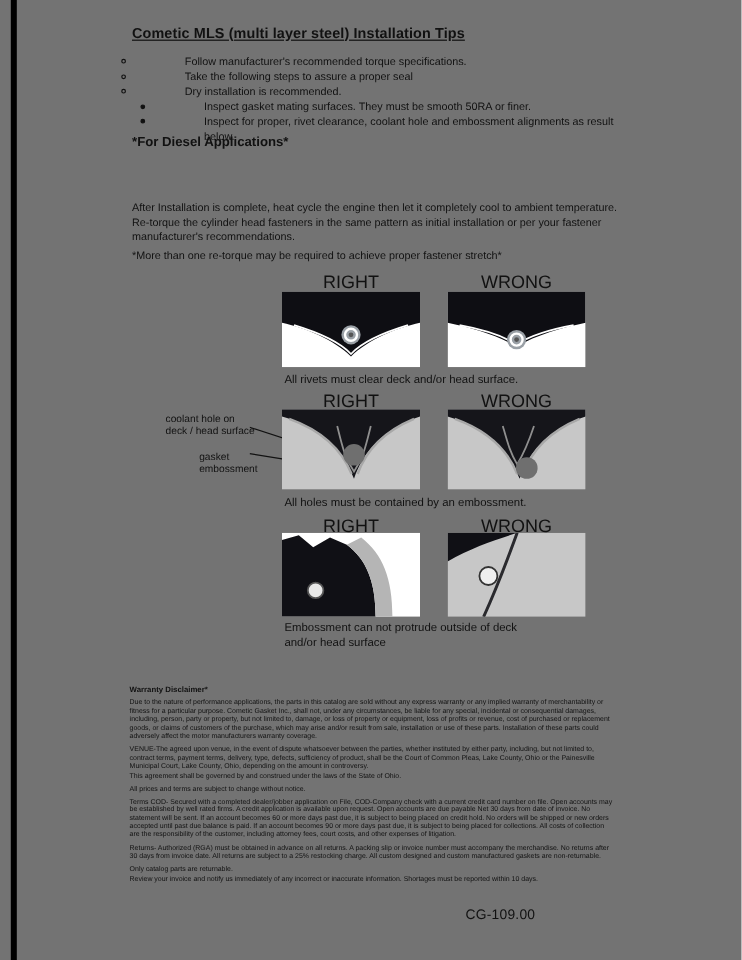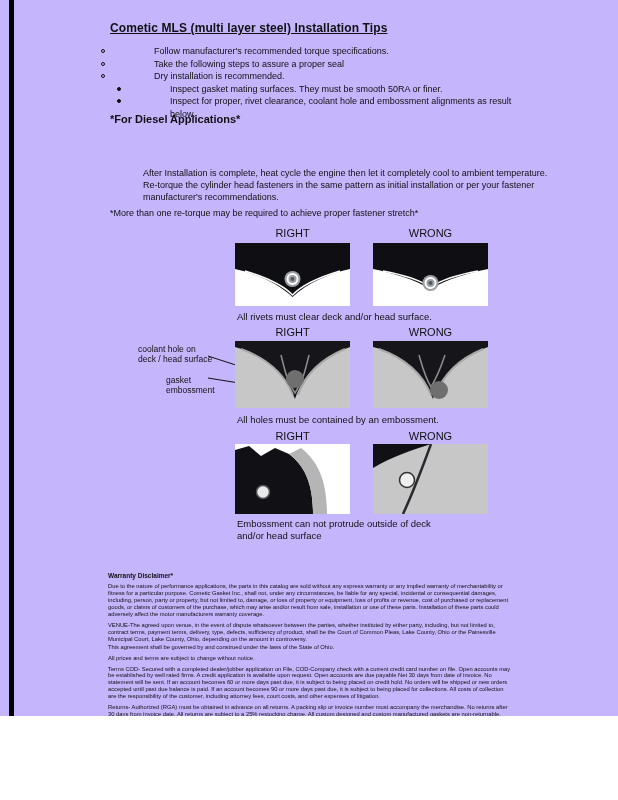--- a/index.html
+++ b/index.html
@@ -2,43 +2,43 @@
 <html><head>
 <meta charset="utf-8">
 <style>
   * { margin:0; padding:0; box-sizing:border-box; }
   html,body { background:#ffffff; }
   body {
     width:618px; height:800px;
     font-family:"Liberation Sans", sans-serif;
     color:#111;
   }
-  .page { position:relative; width:618px; height:716px; background:#c4b5fd; overflow:hidden;text-decoration:underline; }
+  .page { position:relative; width:618px; height:800px; background:#737373; overflow:hidden;text-decoration:underline; }
 
   .left-rule { position:absolute; left:9px; top:0; width:5px; height:800px; background:#000; }
 
   .title {
     position:absolute; left:110px; top:21px;
     font-size:12px; font-weight:bold; text-decoration:underline;
     letter-spacing:0.1px;
   }
 
   .tips { position:absolute; left:101px; top:45px; font-size:9px; line-height:12.5px; width:430px; }
   .tip { display:flex; align-items:flex-start;gap:44px; }
   .tip .mk { flex:0 0 auto; width:4px; height:4px; border:1px solid #111; border-radius:50%; margin:4px 5px 0 0; }
   .tip .mk.f { background:#111; }
   .tip.sub { margin-left:16px; }
 
   .h-diesel { position:absolute; left:110px; top:113px; font-size:11px; font-weight:bold; }
   .para { position:absolute; left:110px; width:407px; font-size:9px; line-height:12px; }
   .para1 { top:132px; }
-  .para2 { top:167px;margin-left:33px; }
+  .para2 { top:167px; }
   .note  { position:absolute; left:110px; top:208px; font-size:9px; }
 
-  .dg-label { position:absolute; width:115px; text-align:center; font-size:11px; color:#111; }
+  .dg-label { position:absolute; width:115px; text-align:center; font-size:15px; color:#111; }
   .panel { position:absolute; width:115px; line-height:0; }
   .panel svg { display:block; }
   .caption { position:absolute; left:237px; font-size:9.5px; line-height:12px; }
 
   .ann { position:absolute; font-size:8.5px; line-height:10px; color:#111; }
   .ann1 { left:138px; top:344px; width:76px; }
   .ann2 { left:118px; top:375px; width:94px;padding-left:48px; }
   .leader { position:absolute; left:208px; top:348px; width:100px; height:45px; pointer-events:none; }
 
   .warranty { position:absolute; left:108px; top:572px; width:404px; }

